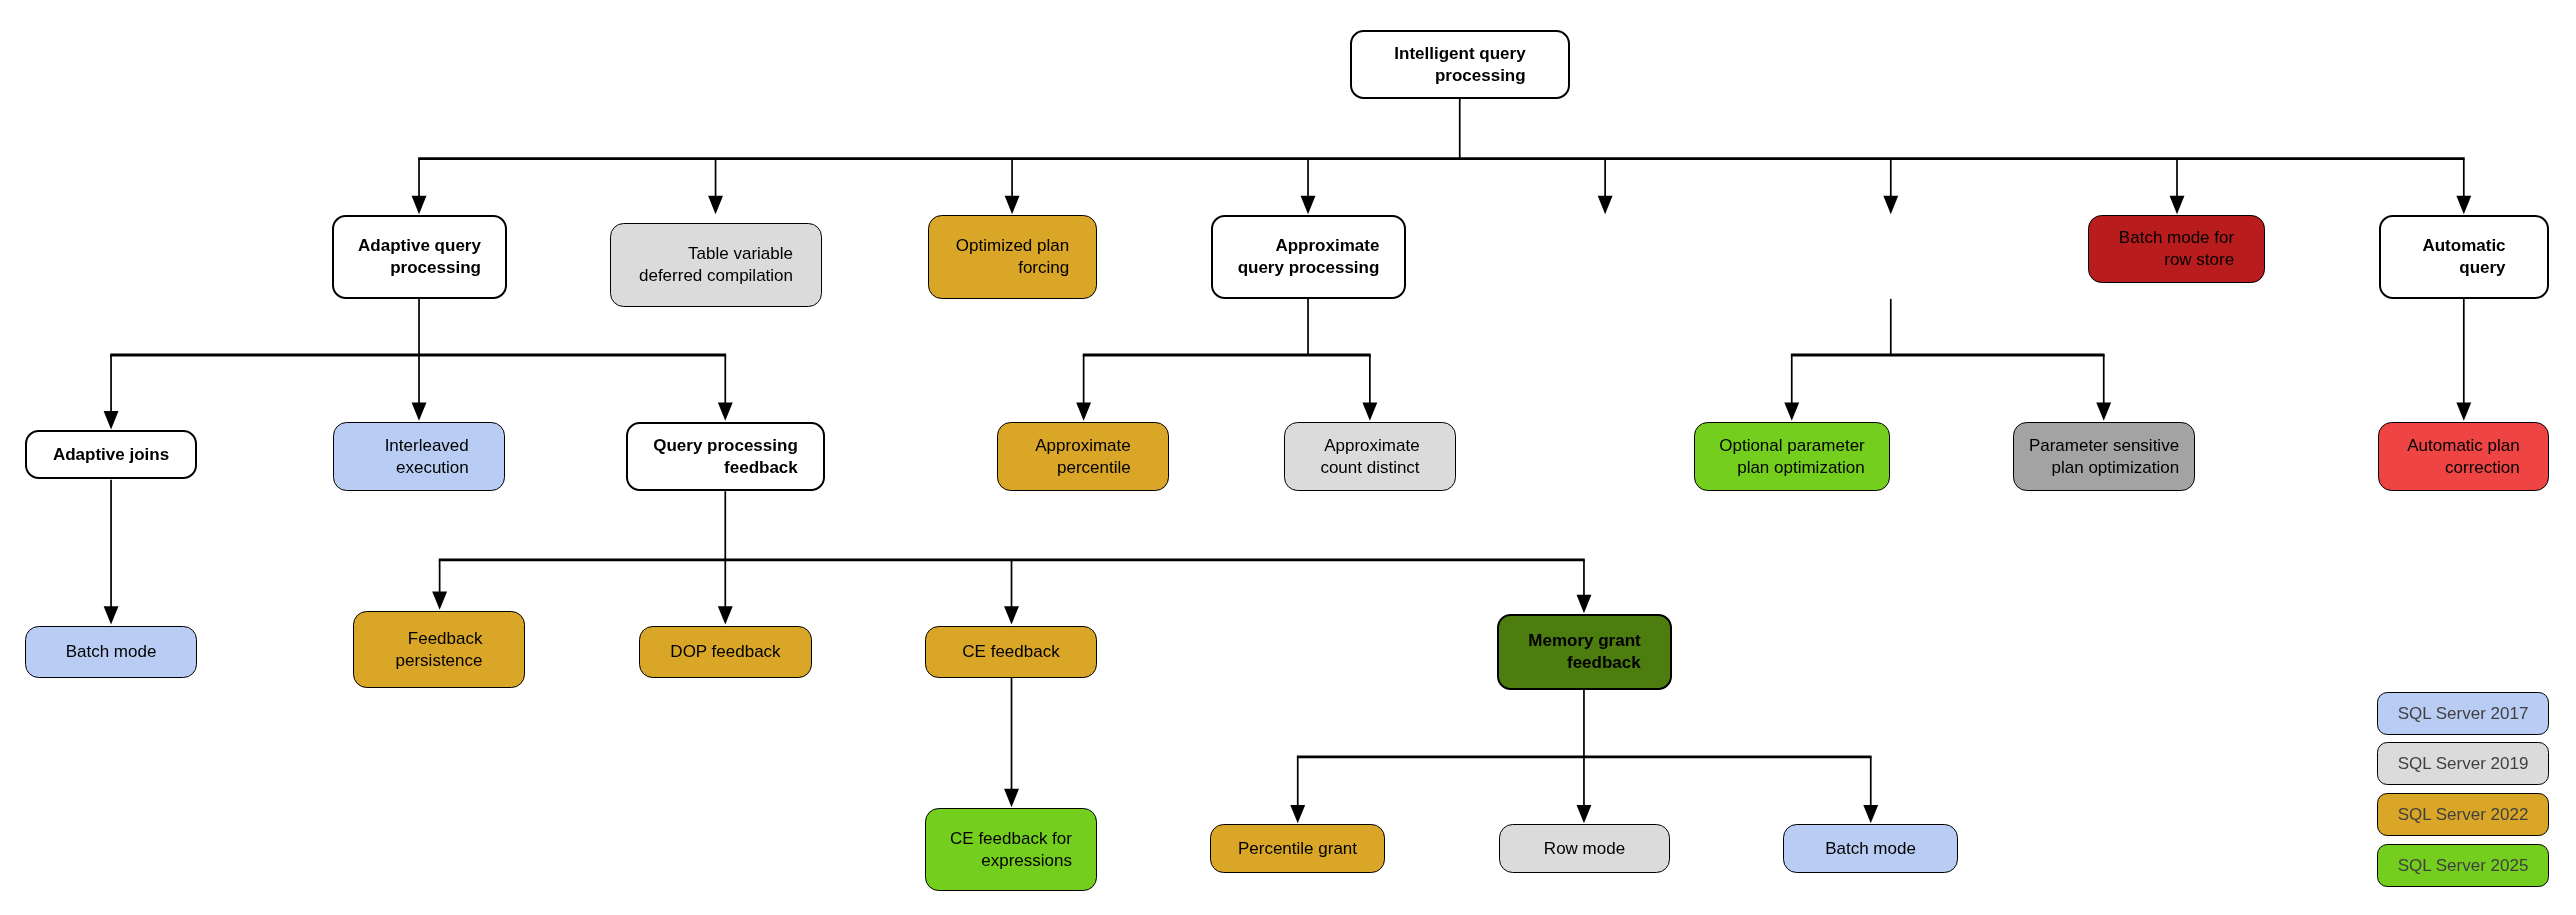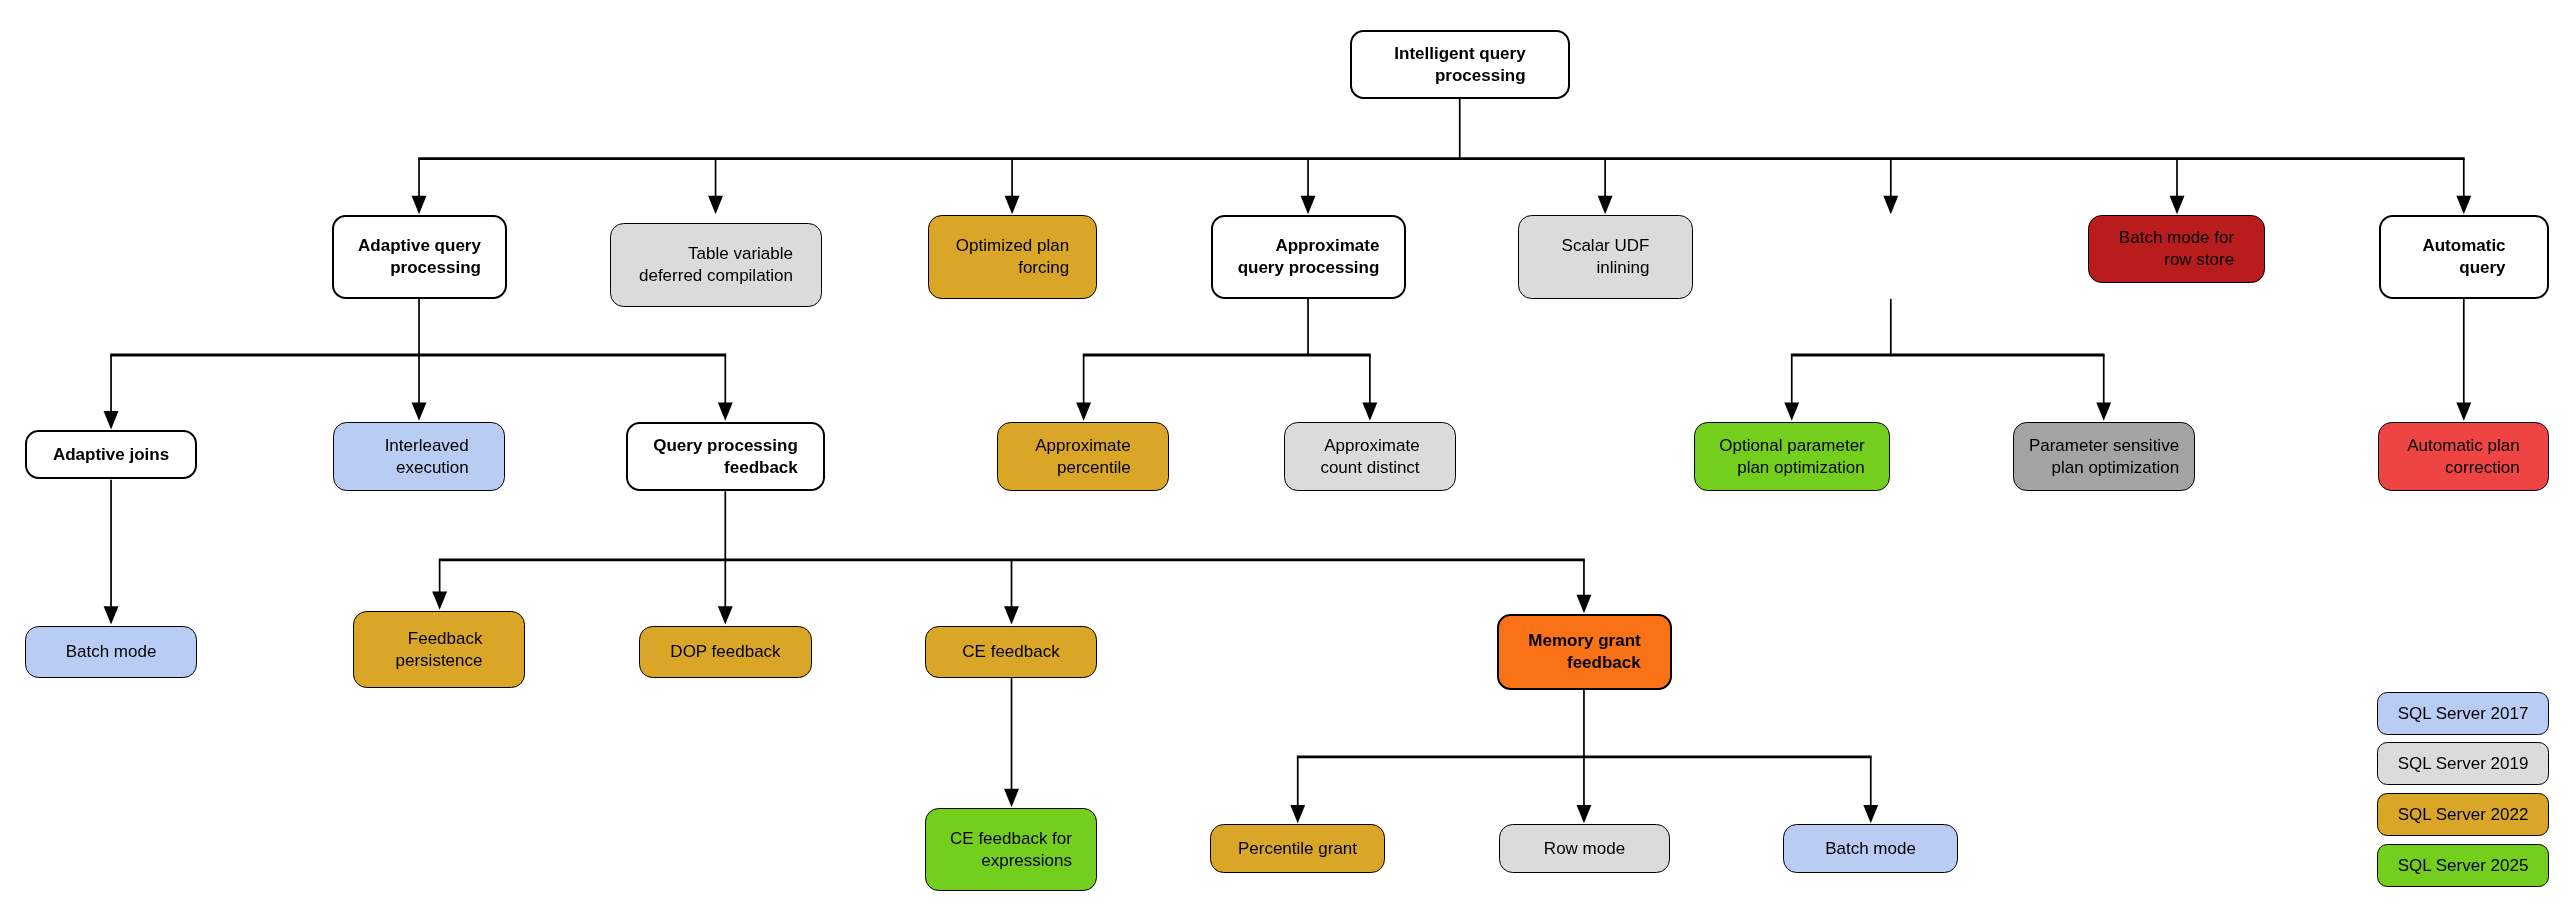--- a/index.html
+++ b/index.html
@@ -10,21 +10,21 @@
   .node{
     position:absolute;display:flex;align-items:center;justify-content:center;
     text-align:right;white-space:pre-line;box-sizing:border-box;
     border:1.7px solid #000;border-radius:13.7px;color:#000;
     font-size:17px;line-height:1.27;padding:0 4.6px;
   }
   .node.bold{font-weight:bold;border-width:2px;}
   .legend-item{
     position:absolute;display:flex;align-items:center;justify-content:center;
     box-sizing:border-box;border:1.7px solid #000;border-radius:10.3px;
-    color:#000000;font-size:17px;
+    color:#404040;font-size:17px;
   }
 </style>
 </head>
 <body>
 
 <div id="diagram">
   <svg id="connector-svg" width="2576" height="916" viewBox="0 0 4500 1600">
       <line x1="2550" y1="172" x2="2550" y2="277" stroke="#000" stroke-width="3"></line>
       <line x1="730.5" y1="277" x2="4305.5" y2="277" stroke="#000" stroke-width="5"></line>
       <line x1="732" y1="277" x2="732" y2="348" stroke="#000" stroke-width="3"></line>
@@ -91,22 +91,20 @@
 <div class="node bold" style="left: 1350px; top: 30px; width: 220px; height: 69px; background: rgb(255, 255, 255);">Intelligent query
 processing</div>
     <div class="node bold" style="left: 332px; top: 215px; width: 175px; height: 84px; background: rgb(255, 255, 255);">Adaptive query
 processing</div>
     <div class="node" style="left: 610px; top: 223px; width: 212px; height: 84px; background: rgb(219, 219, 219);">Table variable
 deferred compilation</div>
     <div class="node" style="left: 928px; top: 215px; width: 169px; height: 84px; background: rgb(217, 166, 39);">Optimized plan
 forcing</div>
     <div class="node bold" style="left: 1211px; top: 215px; width: 195px; height: 84px; background: rgb(255, 255, 255);">Approximate
 query processing</div>
-    <div class="node" style="left: 1518px; top: 215px; width: 175px; height: 84px; background: rgb(219, 219, 219);">Scalar UDF
-inlining</div>
     <div class="node" style="left: 2088px; top: 215px; width: 177px; height: 68px; background: #b91c1c;">Batch mode for
 row store</div>
     <div class="node bold" style="left: 2379px; top: 215px; width: 170px; height: 84px; background: rgb(255, 255, 255);">Automatic
 query</div>
     <div class="node bold" style="left: 25px; top: 430px; width: 172px; height: 49px; background: rgb(255, 255, 255);">Adaptive joins</div>
     <div class="node" style="left: 333px; top: 422px; width: 172px; height: 69px; background: rgb(185, 204, 243); padding-left: 20px;">Interleaved
 execution</div>
     <div class="node bold" style="left: 626px; top: 422px; width: 199px; height: 69px; background: rgb(255, 255, 255);">Query processing
 feedback</div>
     <div class="node" style="left: 997px; top: 422px; width: 172px; height: 69px; background: rgb(217, 166, 39);">Approximate
@@ -117,21 +115,21 @@
 plan optimization</div>
     <div class="node" style="left: 2013px; top: 422px; width: 182px; height: 69px; background: #a3a3a3;">Parameter sensitive
 plan optimization</div>
     <div class="node" style="left: 2378px; top: 422px; width: 171px; height: 69px; background: #ef4444;">Automatic plan
 correction</div>
     <div class="node" style="left: 25px; top: 626px; width: 172px; height: 52px; background: rgb(185, 204, 243);">Batch mode</div>
     <div class="node" style="left: 353px; top: 611px; width: 172px; height: 77px; background: rgb(217, 166, 39);">Feedback
 persistence</div>
     <div class="node" style="left: 639px; top: 626px; width: 173px; height: 52px; background: rgb(217, 166, 39);">DOP feedback</div>
     <div class="node" style="left: 925px; top: 626px; width: 172px; height: 52px; background: rgb(217, 166, 39);">CE feedback</div>
-    <div class="node bold" style="left: 1497px; top: 614px; width: 175px; height: 76px; background: #f97316;">Memory grant
+    <div class="node bold" style="left: 1497px; top: 614px; width: 175px; height: 76px; background: #4d7c0f;">Memory grant
 feedback</div>
     <div class="node" style="left: 925px; top: 808px; width: 172px; height: 83px; background: rgb(116, 206, 29);">CE feedback for
 expressions</div>
     <div class="node" style="left: 1210px; top: 824px; width: 175px; height: 49px; background: rgb(217, 166, 39);">Percentile grant</div>
     <div class="node" style="left: 1499px; top: 824px; width: 171px; height: 49px; background: rgb(219, 219, 219);">Row mode</div>
     <div class="node" style="left: 1783px; top: 824px; width: 175px; height: 49px; background: rgb(185, 204, 243);">Batch mode</div>
     <div class="legend-item" style="left: 2377px; top: 692px; width: 172px; height: 43px; background: rgb(185, 204, 243);">SQL Server 2017</div>
     <div class="legend-item" style="left: 2377px; top: 742px; width: 172px; height: 43px; background: rgb(219, 219, 219);">SQL Server 2019</div>
     <div class="legend-item" style="left: 2377px; top: 793px; width: 172px; height: 43px; background: rgb(217, 166, 39);">SQL Server 2022</div>
     <div class="legend-item" style="left: 2377px; top: 844px; width: 172px; height: 43px; background: rgb(116, 206, 29);">SQL Server 2025</div>

